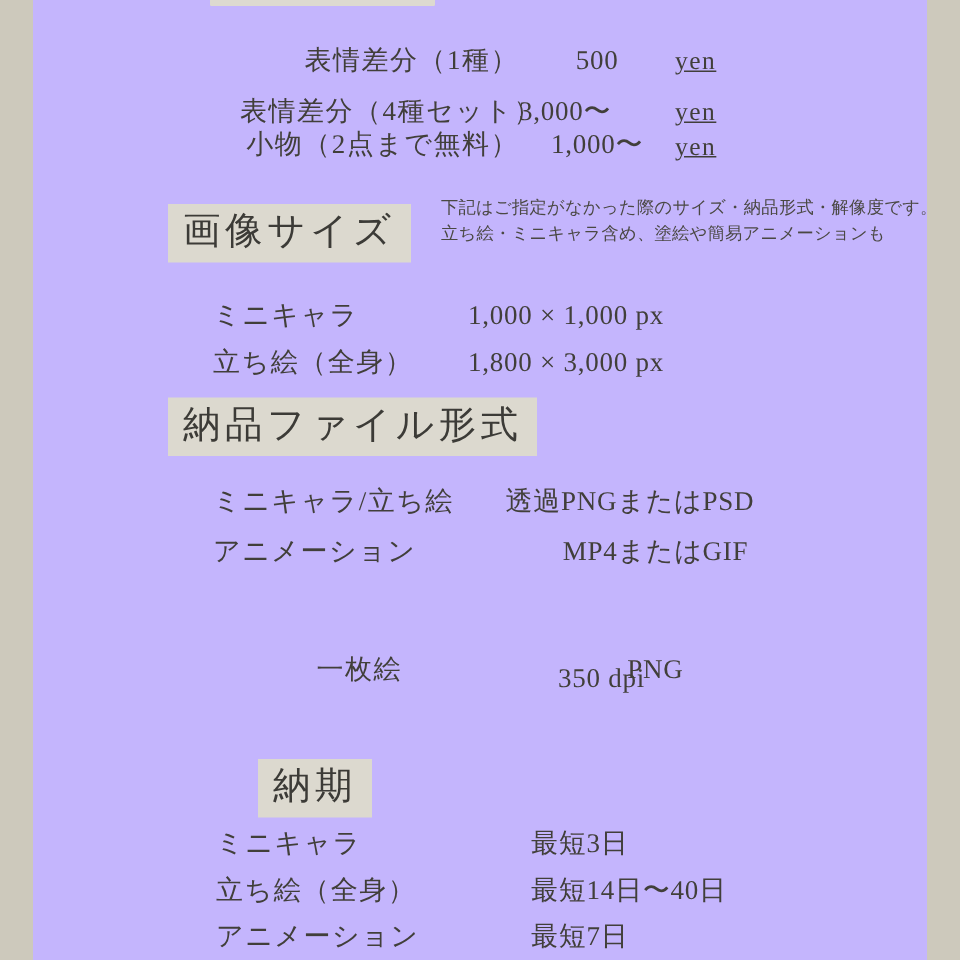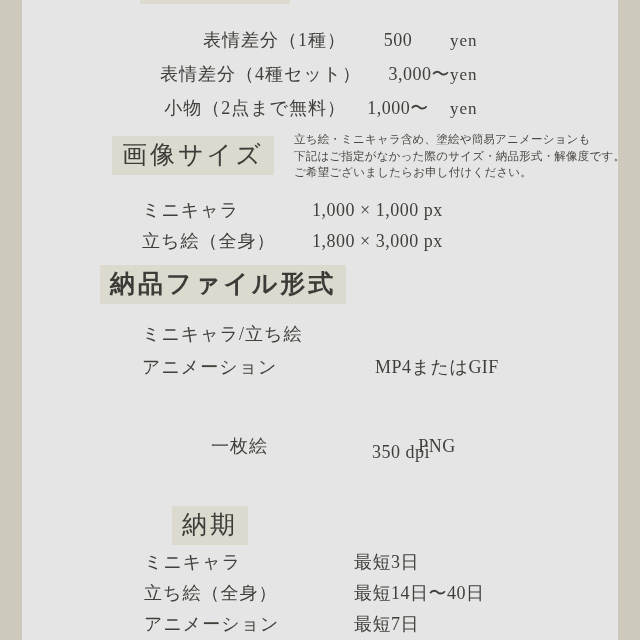--- a/index.html
+++ b/index.html
@@ -18,21 +18,21 @@
     width: 640px;
     height: 640px;
     background: #cdc9bc;
   }
   .sheet {
     position: absolute;
     left: 22px;
     top: 0;
     width: 596px;
     height: 640px;
-    background: #e5e5e5;
+    background: #c4b5fd;
     box-sizing: border-box;
   }
   .sheet-inner {
     position: relative;
     width: 100%;
     height: 100%;
     color: #3b3a36;
   }
 
   
@@ -72,20 +72,21 @@
     font-size: 18px;
     letter-spacing: 1px;
   }
   .val {
     font-size: 18px;
     letter-spacing: 0.5px;
   }
   .unit {
     font-size: 17px;
     letter-spacing: 1px;
+    text-decoration: underline;
   }
 
   .note {
     position: absolute;
     font-family: "Liberation Serif", serif;
     font-size: 11.5px;
     line-height: 1.45;
     color: #4a4843;
     letter-spacing: 0.2px;
     white-space: nowrap;
@@ -110,51 +111,51 @@
       <div class="top-clip"></div>
 
       <div class="row" style="left:138px; top:28px;">
         <span class="lbl" style="display:inline-block; width:186px; text-align:right;">表情差分（1種）</span>
         <span class="val" style="display:inline-block; width:104px; text-align:center;">500</span>
         <span class="unit">yen</span>
       </div>
 
       <div class="row" style="left:138px; top:62px;">
         <span class="lbl" style="display:inline-block; width:186px; text-align:right;">表情差分（4種セット）</span>
-        <span class="val" style="display:inline-block; width:104px; text-align:right;">3,000〜</span>
+        <span class="val" style="display:inline-block; width:104px; text-align:left;">3,000〜</span>
         <span class="unit">yen</span>
       </div>
 
-      <div class="row" style="left:138px; top:96px;">
+      <div class="row" style="left:138px; top:84px;align-items:flex-end;">
         <span class="lbl" style="display:inline-block; width:186px; text-align:right;">小物（2点まで無料）</span>
         <span class="val" style="display:inline-block; width:104px; text-align:center;">1,000〜</span>
         <span class="unit">yen</span>
       </div>
 
       <div class="heading" style="left:90px; top:136px;">画像サイズ</div>
 
       <div class="note" style="left:272px; top:131px;">
+        <div>下記はご指定がなかった際のサイズ・納品形式・解像度です。</div>
         <div>立ち絵・ミニキャラ含め、塗絵や簡易アニメーションも</div>
-        <div>下記はご指定がなかった際のサイズ・納品形式・解像度です。</div>
-        <div>ご希望ございましたらお申し付けください。</div>
       </div>
 
       <div class="row" style="left:120px; top:198px;">
         <span class="lbl" style="display:inline-block; width:170px; text-align:left;">ミニキャラ</span>
         <span class="val">1,000 × 1,000 px</span>
       </div>
       <div class="row" style="left:120px; top:229px;">
         <span class="lbl" style="display:inline-block; width:170px; text-align:left;">立ち絵（全身）</span>
         <span class="val">1,800 × 3,000 px</span>
       </div>
 
-      <div class="heading" style="left:78px; top:265px;font-weight:bold;">納品ファイル形式</div>
+      <div class="heading" style="left:90px; top:265px;">納品ファイル形式</div>
 
       <div class="row" style="left:120px; top:322px;">
         <span class="lbl" style="display:inline-block; width:195px; text-align:left;">ミニキャラ/立ち絵</span>
+        <span class="val">透過PNGまたはPSD</span>
       </div>
       <div class="row" style="left:120px; top:355px;">
         <span class="lbl" style="display:inline-block; width:195px; text-align:left;">アニメーション</span>
         <span class="val" style="display:inline-block; width:200px; text-align:center;">MP4またはGIF</span>
       </div>
       <div class="row" style="left:120px; top:386px;margin-top:48px;">
         <span class="lbl" style="display:inline-block; width:195px; text-align:center;">一枚絵</span>
         <span class="val" style="display:inline-block; width:200px; text-align:center;">PNG</span>
       </div>
 

